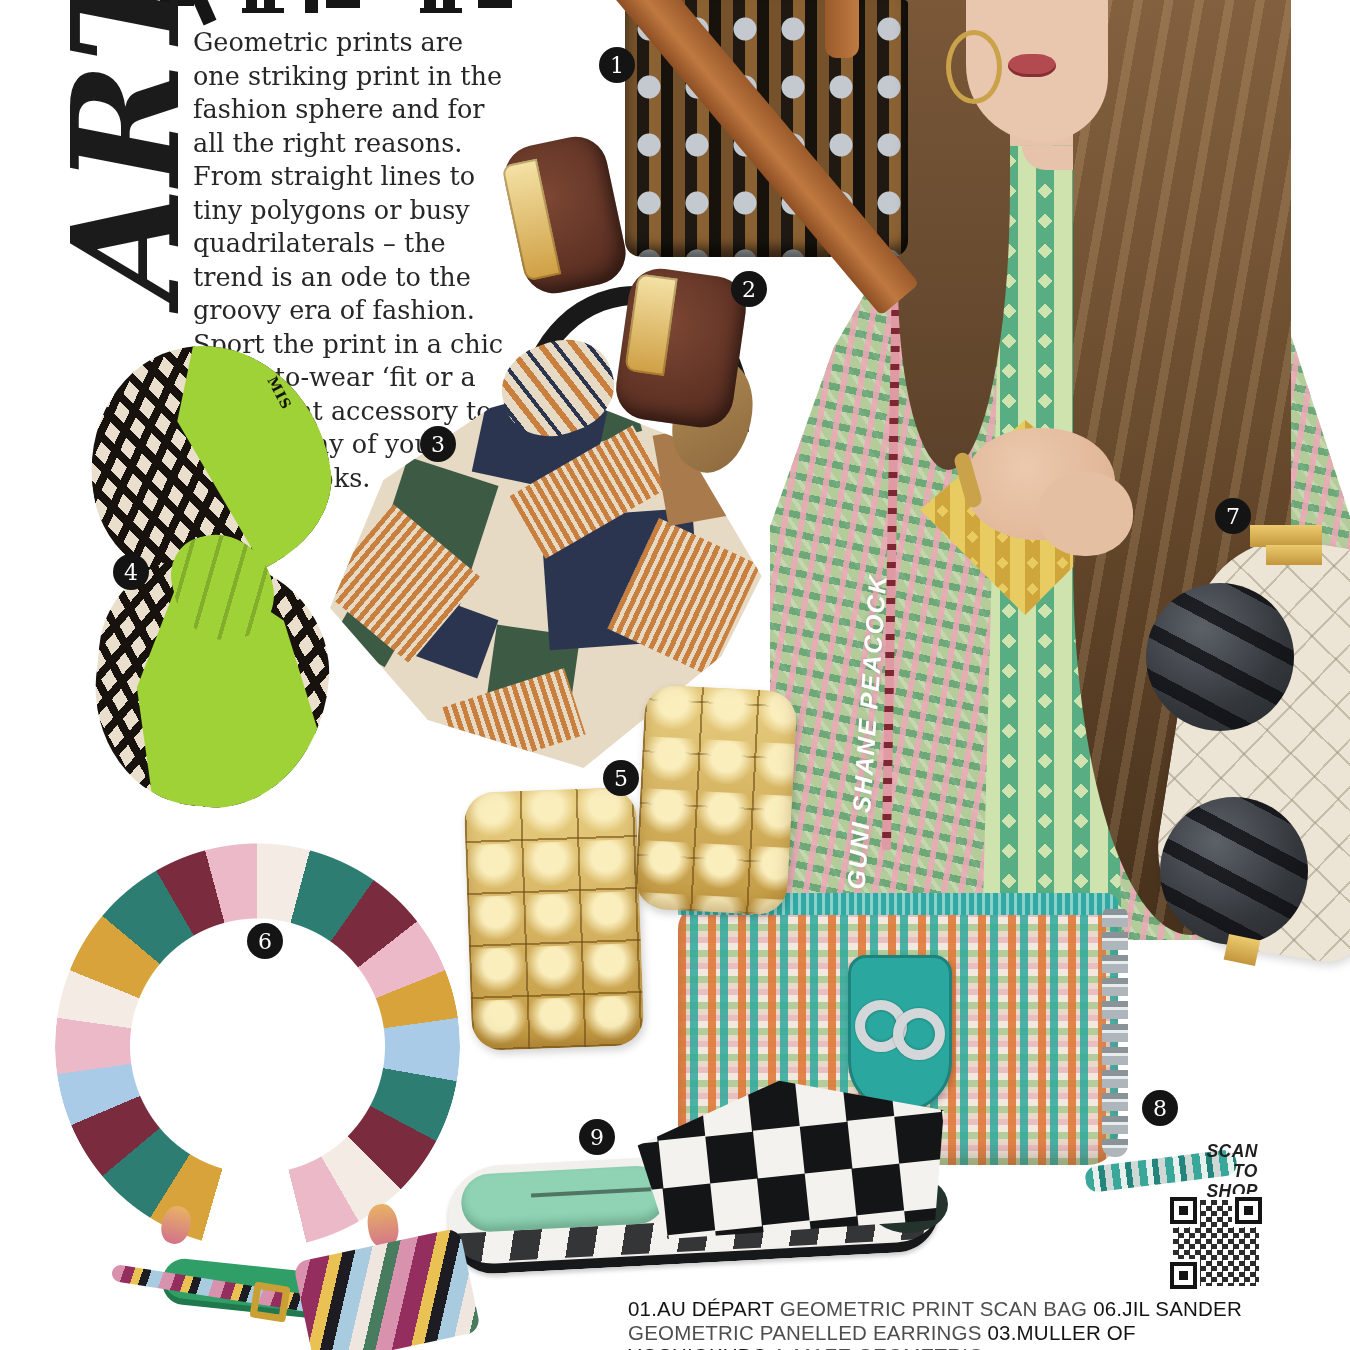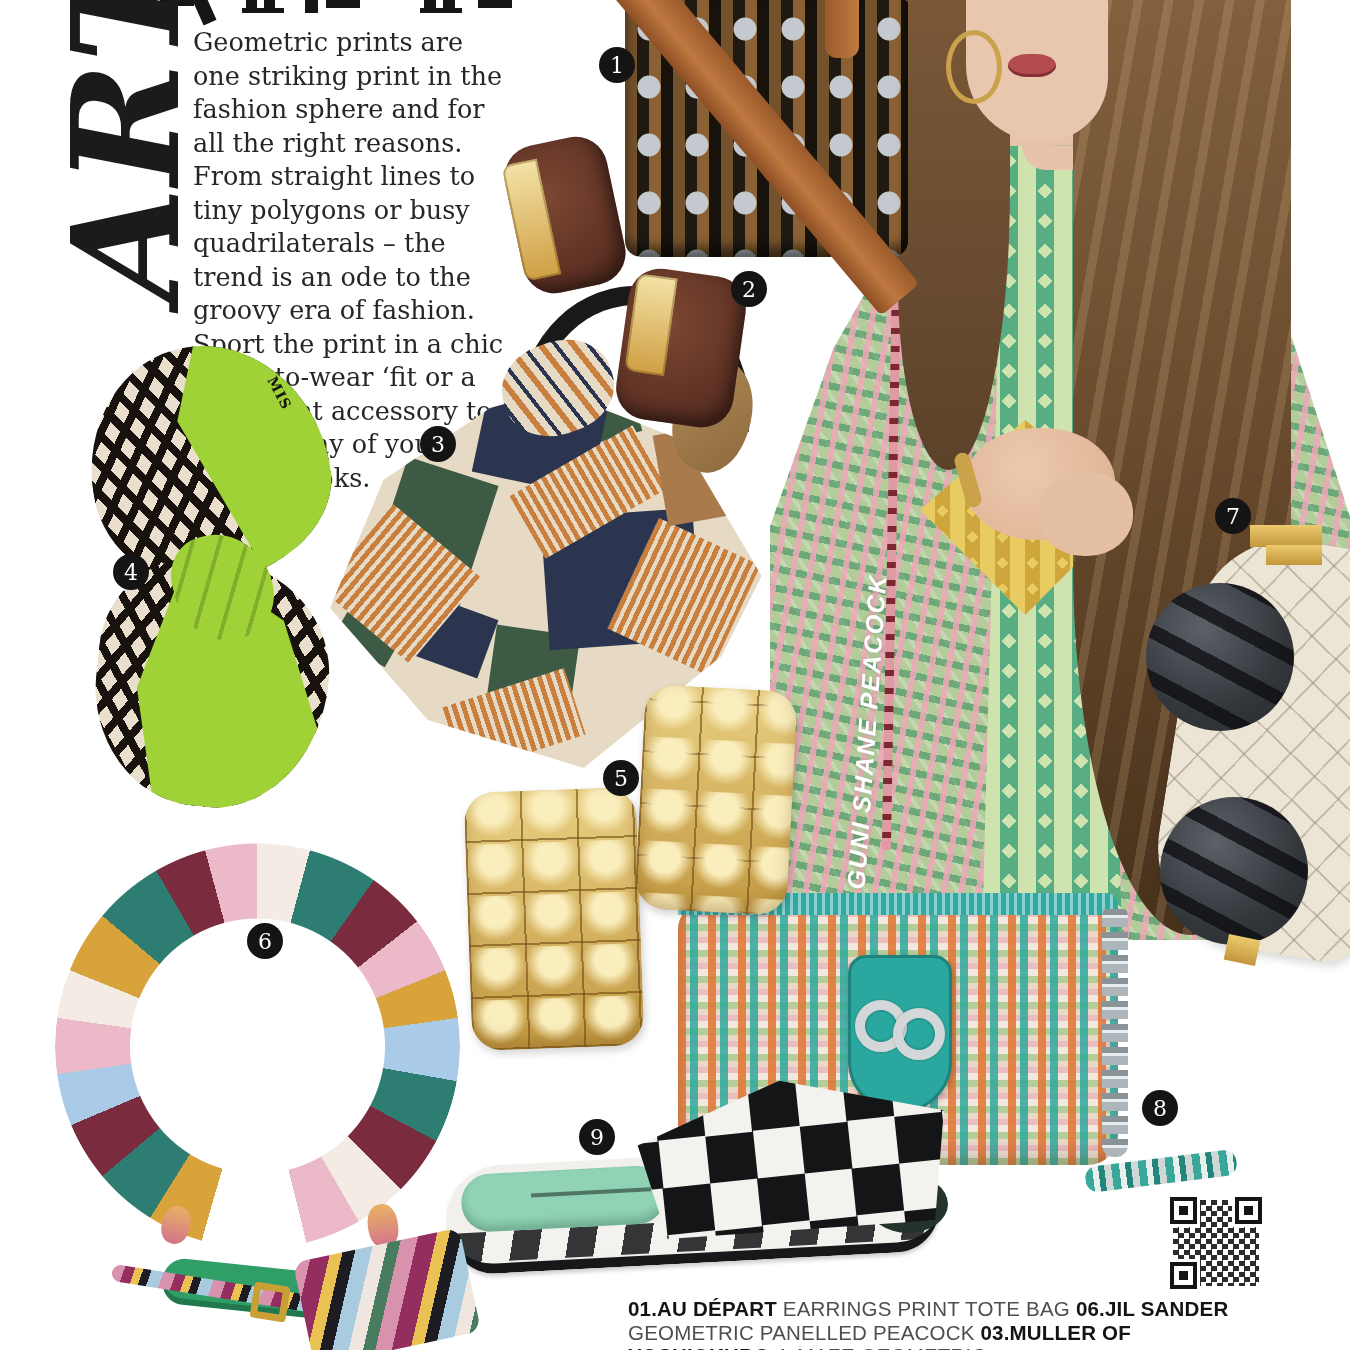--- a/index.html
+++ b/index.html
@@ -15,21 +15,21 @@
   .hf{position:absolute;background:#161616;z-index:5}
   .badge{position:absolute;width:36px;height:36px;border-radius:50%;background:#141414;color:#fff;
     font-family:"DejaVu Serif",serif;font-size:22px;display:flex;align-items:center;justify-content:center;z-index:40}
   .brand-credit{position:absolute;left:838px;top:940px;transform-origin:0 0;transform:rotate(-86deg);
     font-style:italic;font-weight:700;font-size:25px;letter-spacing:1.5px;color:#fff;white-space:nowrap;z-index:9;
     text-shadow:0 0 4px rgba(90,120,90,.35)}
   .scan{position:absolute;left:1128px;top:1141px;width:130px;text-align:right;font-weight:700;font-style:italic;
     font-size:17.5px;line-height:20px;letter-spacing:.5px;color:#1f1f1f;z-index:45}
   .caption{position:absolute;left:628px;top:1297px;width:650px;font-size:20.5px;line-height:23.5px;
     color:#4e4e4e;letter-spacing:.2px;z-index:45}
-  .caption .b{font-weight:700;color:#141414}
+  .caption .b{font-weight:400;color:#141414}
   .mis{position:absolute;left:262px;top:385px;transform:rotate(62deg);font-weight:700;font-size:14px;
     letter-spacing:1px;color:#14120f;z-index:8;font-family:"DejaVu Serif",serif}
 
   
   .tote{position:absolute;left:625px;top:0;width:283px;height:257px;border-radius:4px 4px 16px 16px;z-index:7;
     background-color:#241d15;
     background-image:radial-gradient(circle,#c3c9cf 0 11px,rgba(0,0,0,0) 12px),
       repeating-linear-gradient(90deg,#76522c 0 12px,#1f1912 12px 24px,#8a6132 24px 36px,#17120c 36px 48px);
     background-size:48px 58px,auto;box-shadow:inset 0 -10px 12px rgba(0,0,0,.55)}
   .tote .strap{position:absolute;left:112px;top:-80px;width:50px;height:430px;background:linear-gradient(90deg,#8e4f24,#bf7840 45%,#9a5a2b);
@@ -354,31 +354,36 @@
   <div class="badge" style="left:599px;top:47px">1</div>
   <div class="badge" style="left:731px;top:271px">2</div>
   <div class="badge" style="left:420px;top:426px">3</div>
   <div class="badge" style="left:113px;top:554px">4</div>
   <div class="badge" style="left:603px;top:760px">5</div>
   <div class="badge" style="left:247px;top:923px">6</div>
   <div class="badge" style="left:1215px;top:498px">7</div>
   <div class="badge" style="left:1142px;top:1090px">8</div>
   <div class="badge" style="left:579px;top:1119px">9</div>
 
+  <div class="scan">
+    <div>SCAN</div>
+    <div>TO</div>
+    <div>SHOP</div>
+  </div>
 
   <div class="qr">
     <div class="dots"></div>
     <div class="qf" style="left:0;top:0">
         <div class="in"></div>
       </div>
     <div class="qf" style="right:0;top:0">
         <div class="in"></div>
       </div>
     <div class="qf" style="left:0;bottom:0">
         <div class="in"></div>
       </div>
   </div>
 
   <p class="caption">
-    <span class="b">01.AU DÉPART </span><span>EARRINGS PRINT TOTE BAG </span><span class="b">06.JIL SANDER </span><span>GEOMETRIC PANELLED PEACOCK </span><span class="b">03.MULLER OF YOSHIOKUBO </span><span>A-MAZE GEOMETRIC</span>
+    <span class="b">01.AU DÉPART </span><span>GEOMETRIC PRINT SCAN BAG </span><span class="b">06.JIL SANDER </span><span>GEOMETRIC PANELLED EARRINGS </span><span class="b">03.MULLER OF YOSHIOKUBO </span><span>A-MAZE GEOMETRIC</span>
   </p>
 
 </div>
 
 </body></html>

